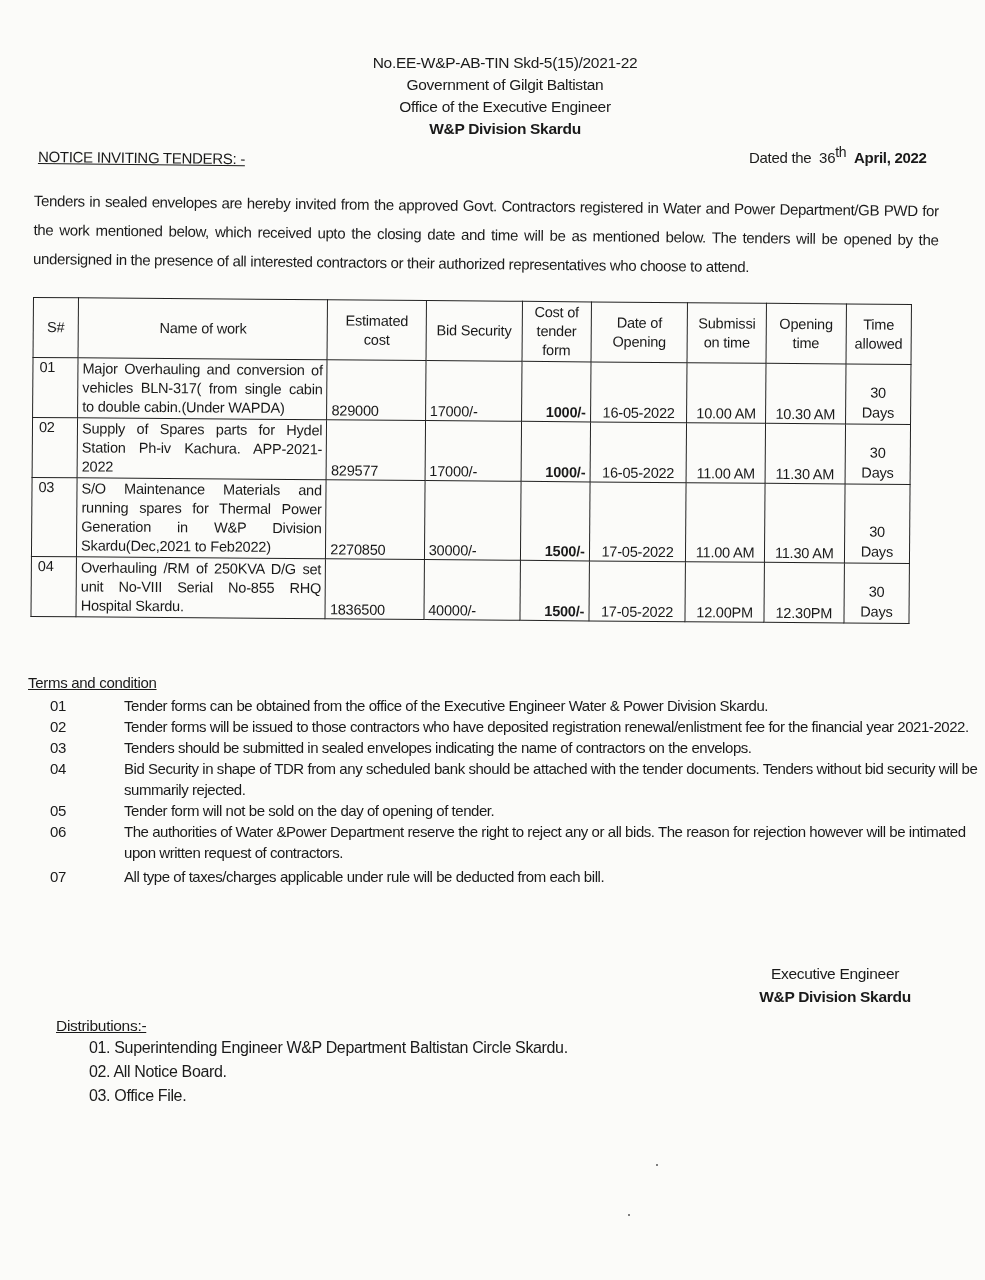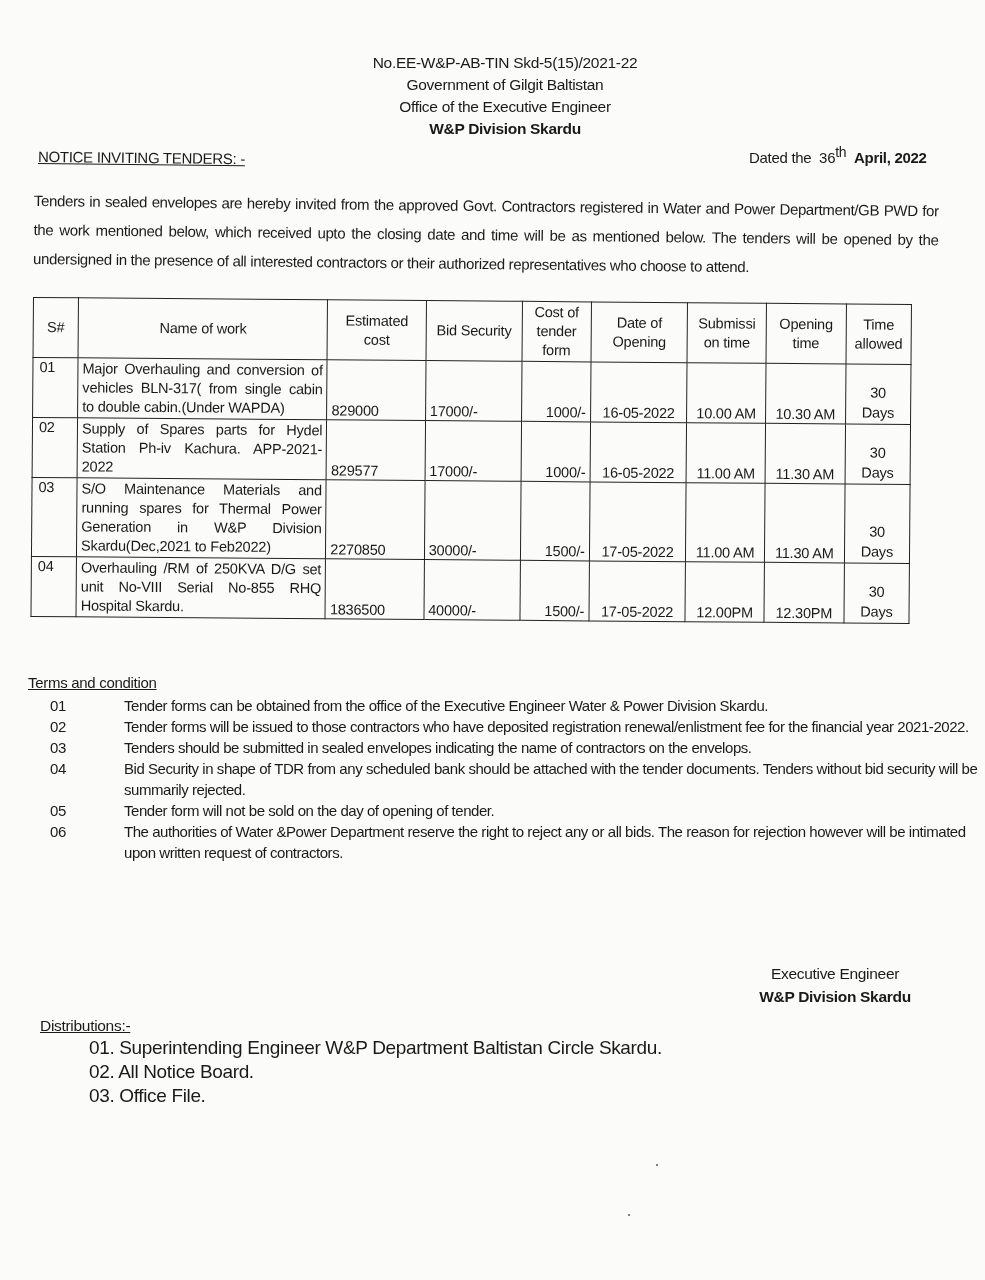--- a/index.html
+++ b/index.html
@@ -24,33 +24,33 @@
     border-collapse: collapse; font-size: 14.5px; letter-spacing: -0.2px;
     transform: rotate(0.45deg); transform-origin: left top;
   }
   table.tenders th, table.tenders td {
     border: 1.5px solid #222; padding: 1px 4px; vertical-align: bottom;
   }
   table.tenders th { font-weight: normal; text-align: center; vertical-align: middle; line-height: 19px; height: 52px; }
   table.tenders td.sno { vertical-align: top; text-align: left; width: 38px; padding-left: 6px; }
   table.tenders td.work { width: 268px; text-align: justify; line-height: 19px; vertical-align: top; text-align-last: left; }
   table.tenders td.num { text-align: left; margin-top: 18px; }
-  table.tenders td.right { text-align: right; }
+  table.tenders td.right { text-align: right; font-weight: bold; }
   table.tenders td.center { text-align: center; }
   .days { line-height: 20px; margin-left: 36px; }
 
   .terms-title { left: 28px; top: 674px; font-size: 15px; text-decoration: underline; letter-spacing: -0.3px; }
   .terms { left: 50px; top: 695px; width: 935px; font-size: 15px; letter-spacing: -0.45px; line-height: 21px; }
   .term { display: flex; }
   .term .tn { width: 74px; flex: none; }
   .term .tt { flex: 1; }
   .signature { left: 0; width: 1670px; top: 962px; text-align: center; font-size: 15.5px; line-height: 23px; letter-spacing: -0.3px; }
   .signature .bold { font-weight: bold; }
-  .dist-title { left: 40px; top: 1017px; font-size: 15.5px; text-decoration: underline; letter-spacing: -0.3px; }
-  .dist { left: 89px; top: 1036px; font-size: 19px; line-height: 24px; letter-spacing: -0.35px; }
+  .dist-title { left: 56px; top: 1017px; font-size: 15.5px; text-decoration: underline; letter-spacing: -0.3px; }
+  .dist { left: 89px; top: 1036px; font-size: 16px; line-height: 24px; letter-spacing: -0.35px; }
   .dot { width: 2px; height: 2px; background: #555; border-radius: 1px; }
 </style>
 </head>
 <body>
 
 <div class="abs header">
   <div>No.EE-W&amp;P-AB-TIN Skd-5(15)/2021-22</div>
   <div>Government of Gilgit Baltistan</div>
   <div>Office of the Executive Engineer</div>
   <div class="bold">W&amp;P Division Skardu</div>
@@ -159,20 +159,24 @@
       <span class="tt">Bid Security in shape of TDR from any scheduled bank should be attached with the tender documents. Tenders  without bid security will be summarily rejected.</span>
     </div>
   <div class="term">
       <span class="tn">05</span>
       <span class="tt">Tender form will not be sold on the day of opening of tender.</span>
     </div>
   <div class="term">
       <span class="tn">06</span>
       <span class="tt">The authorities of Water &amp;Power Department reserve the right to reject any or all bids. The reason for rejection however will be  intimated upon written request of contractors.</span>
     </div>
+  <div class="term" style="margin-top:3px">
+      <span class="tn">07</span>
+      <span class="tt">All type of taxes/charges applicable under rule will be deducted from each bill.</span>
+    </div>
 </div>
 
 <div class="abs signature">
   <div>Executive Engineer</div>
   <div class="bold">W&amp;P Division Skardu</div>
 </div>
 
 <div class="abs dist-title">Distributions:-</div>
 <div class="abs dist">
   <div>01. Superintending Engineer W&amp;P Department Baltistan Circle Skardu.</div>

